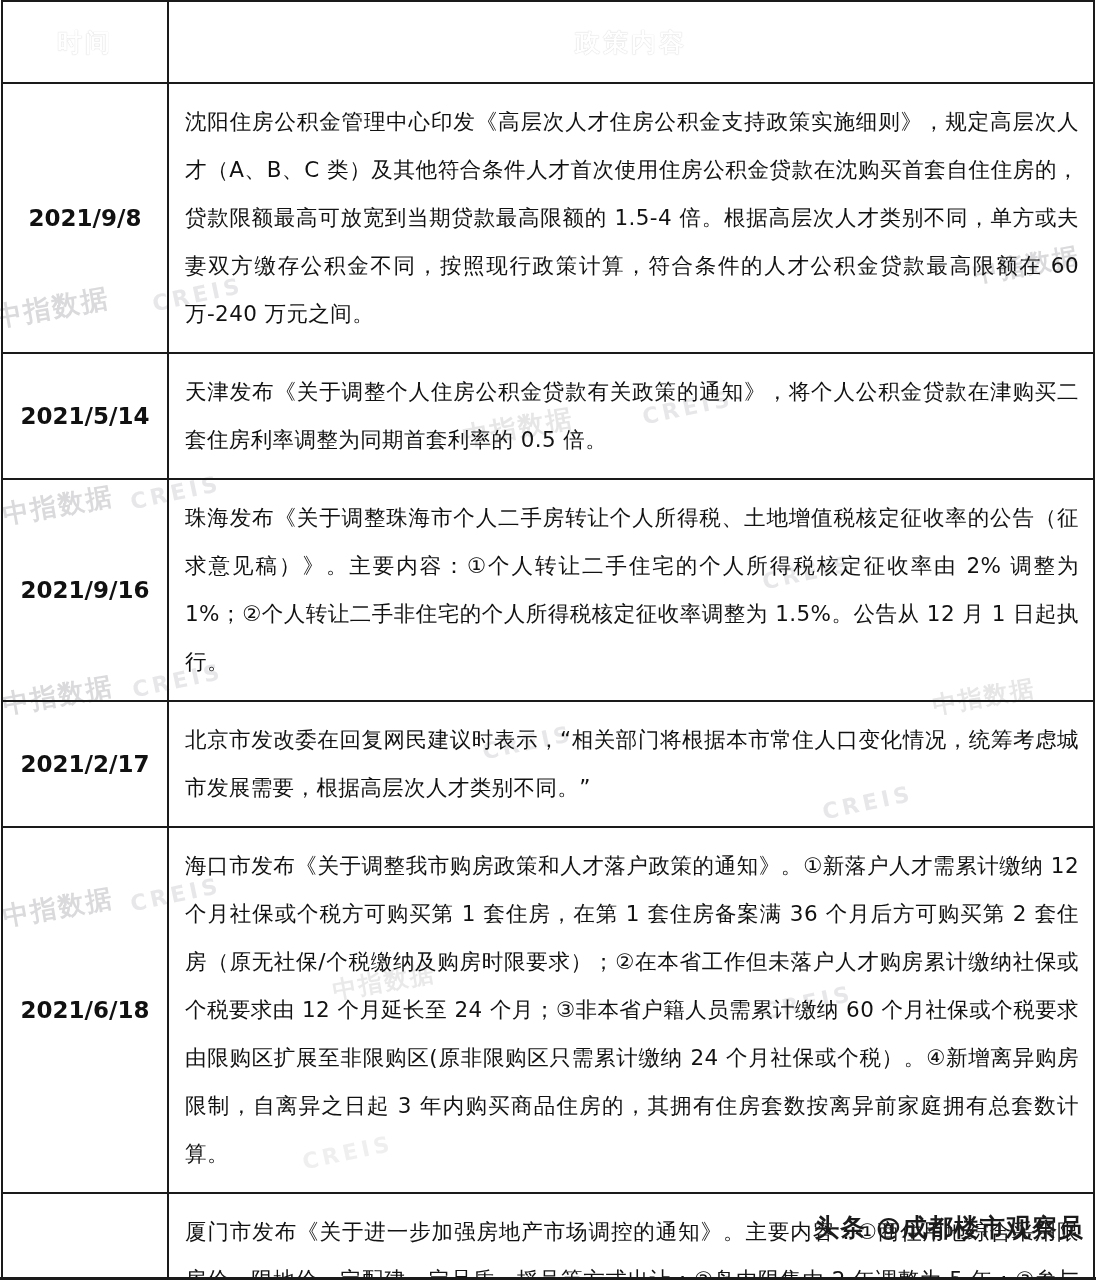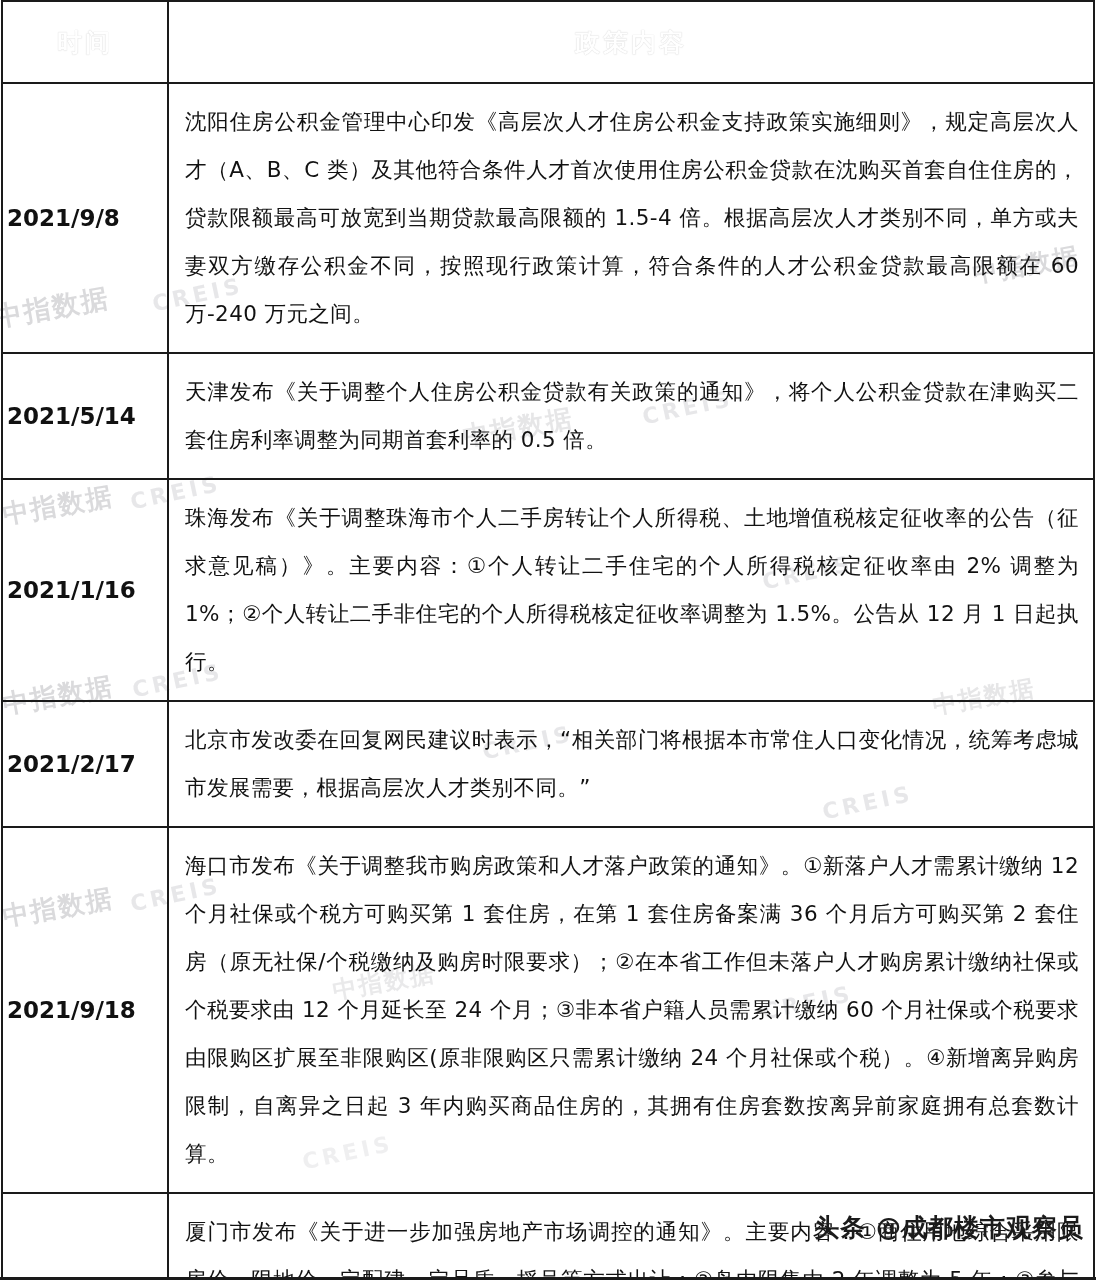--- a/index.html
+++ b/index.html
@@ -76,20 +76,21 @@
     height: 80px;
     padding: 0;
     text-align: center;
     border-color: #1a1a1a;
     text-shadow: 0 0 1px rgba(0,0,0,.25);
   }
   thead th.th-time { width: 164px; }
 
   td.date-cell {
     width: 164px;
+    text-align: center;
     font-size: 23px;
     font-weight: 700;
     color: #111111;
     letter-spacing: 0px;
     font-family: "DejaVu Sans", "Liberation Sans", sans-serif;
     padding: 8px 4px;
     background: transparent;
   }
   td.content-cell {
     padding: 14px 14px 14px 16px;
@@ -168,33 +169,33 @@
           <span class="txt">沈阳住房公积金管理中心印发《高层次人才住房公积金支持政策实施细则》，规定高层次人才（A、B、C 类）及其他符合条件人才首次使用住房公积金贷款在沈购买首套自住住房的，贷款限额最高可放宽到当期贷款最高限额的 1.5-4 倍。根据高层次人才类别不同，单方或夫妻双方缴存公积金不同，按照现行政策计算，符合条件的人才公积金贷款最高限额在 60 万-240 万元之间。</span>
         </td>
       </tr>
       <tr>
         <td class="date-cell">2021/5/14</td>
         <td class="content-cell">
           <span class="txt">天津发布《关于调整个人住房公积金贷款有关政策的通知》，将个人公积金贷款在津购买二套住房利率调整为同期首套利率的 0.5 倍。</span>
         </td>
       </tr>
       <tr>
-        <td class="date-cell">2021/1/16</td>
+        <td class="date-cell">2021/9/16</td>
         <td class="content-cell">
           <span class="txt">珠海发布《关于调整珠海市个人二手房转让个人所得税、土地增值税核定征收率的公告（征求意见稿）》。主要内容：①个人转让二手住宅的个人所得税核定征收率由 2% 调整为 1%；②个人转让二手非住宅的个人所得税核定征收率调整为 1.5%。公告从 12 月 1 日起执行。</span>
         </td>
       </tr>
       <tr>
         <td class="date-cell">2021/2/17</td>
         <td class="content-cell">
           <span class="txt">北京市发改委在回复网民建议时表示，“相关部门将根据本市常住人口变化情况，统筹考虑城市发展需要，根据高层次人才类别不同。”</span>
         </td>
       </tr>
       <tr>
-        <td class="date-cell">2021/9/18</td>
+        <td class="date-cell">2021/6/18</td>
         <td class="content-cell">
           <span class="txt">海口市发布《关于调整我市购房政策和人才落户政策的通知》。①新落户人才需累计缴纳 12 个月社保或个税方可购买第 1 套住房，在第 1 套住房备案满 36 个月后方可购买第 2 套住房（原无社保/个税缴纳及购房时限要求）；②在本省工作但未落户人才购房累计缴纳社保或个税要求由 12 个月延长至 24 个月；③非本省户籍人员需累计缴纳 60 个月社保或个税要求由限购区扩展至非限购区(原非限购区只需累计缴纳 24 个月社保或个税）。④新增离异购房限制，自离异之日起 3 年内购买商品住房的，其拥有住房套数按离异前家庭拥有总套数计算。</span>
         </td>
       </tr>
       <tr>
         <td class="date-cell">2021/9/18</td>
         <td class="content-cell">
           <span class="txt">厦门市发布《关于进一步加强房地产市场调控的通知》。主要内容：①商住用地综合采用限房价、限地价、定配建、定品质、摇号等方式出让；②岛内限售由 2 年调整为 5 年；③参与竞买“法拍房”人员，应当事先确定在本市具有购房资格；④根据市场形势变化，适时适度调整住房贷款最低首付款比例和最低贷款利率。</span>
         </td>
       </tr>

